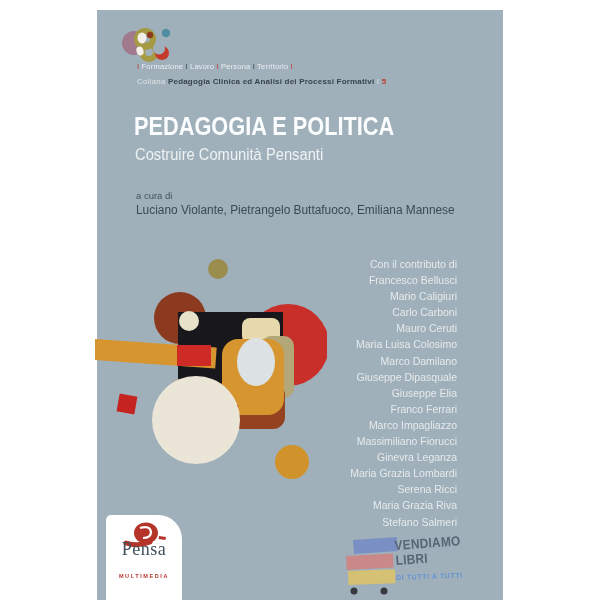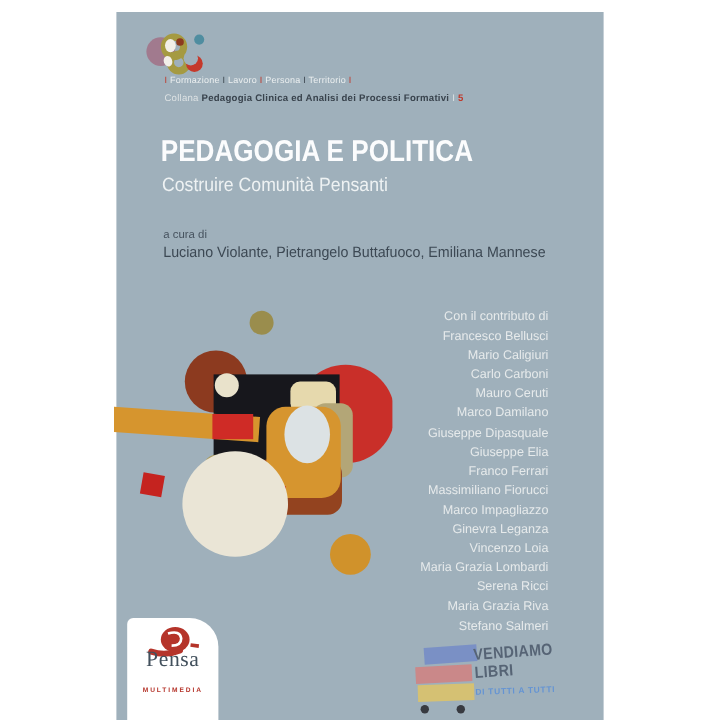--- a/index.html
+++ b/index.html
@@ -91,28 +91,28 @@
     <circle cx="197" cy="209" r="17" fill="#d0922b"></circle>
   </svg>
 
   <div class="contributors">
     <div>Con il contributo di</div>
     <div>
         <div>Francesco Bellusci</div>
         <div>Mario Caligiuri</div>
         <div>Carlo Carboni</div>
         <div>Mauro Ceruti</div>
+        <div>Maria Luisa Colosimo</div>
         <div>Marco Damilano</div>
         <div>Giuseppe Dipasquale</div>
         <div>Giuseppe Elia</div>
         <div>Franco Ferrari</div>
+        <div>Marco Impagliazzo</div>
         <div>Massimiliano Fiorucci</div>
-        <div>Marco Impagliazzo</div>
         <div>Ginevra Leganza</div>
-        <div>Vincenzo Loia</div>
         <div>Maria Grazia Lombardi</div>
         <div>Serena Ricci</div>
         <div>Maria Grazia Riva</div>
         <div>Stefano Salmeri</div>
       </div>
   </div>
 
   <div class="pensa-tab">
     <svg class="pensa-mark" viewBox="0 0 46 32">
       <ellipse cx="24" cy="13" rx="12" ry="10.5" fill="#b5342a"></ellipse>

